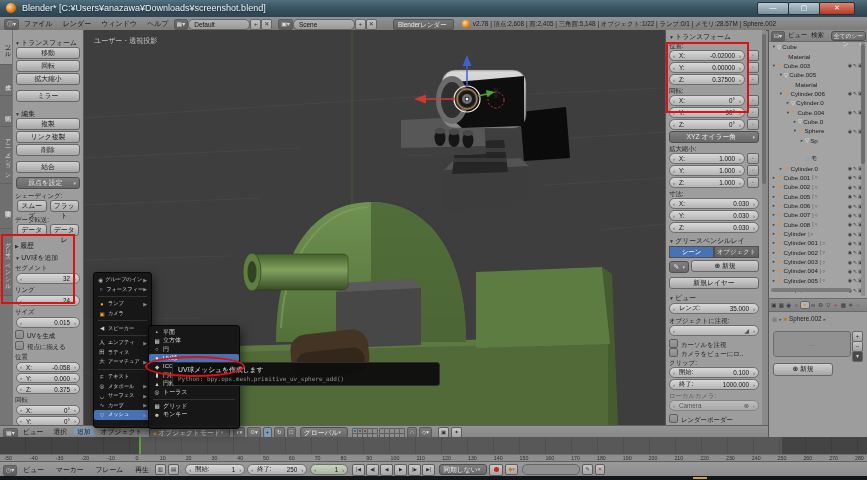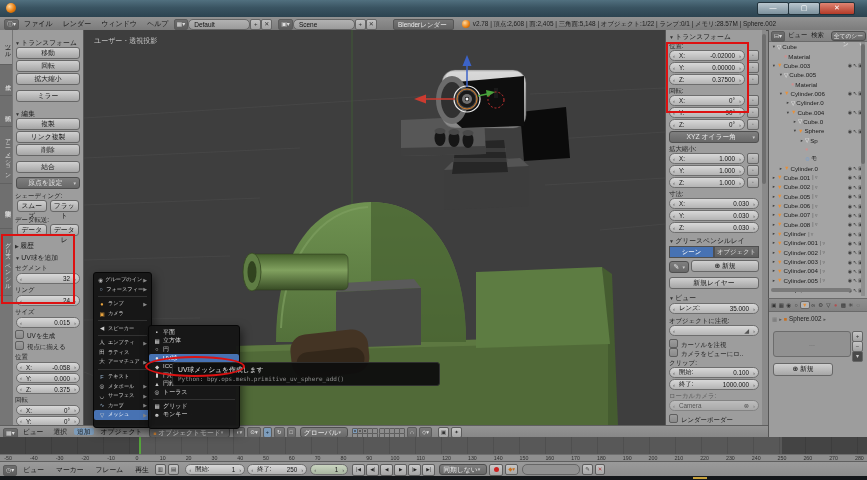--- a/index.html
+++ b/index.html
@@ -157,20 +157,21 @@
   #bottomstrip{left:0;top:476px;width:867px;height:4px;background:#14171a;}
   #bottomdot{left:693px;top:477px;width:14px;height:2px;background:#c8a23c;}
 </style>
 </head>
 <body>
 
 <div id="page">
 
   <div class="abs" id="titlebar">
     <div class="logo"></div>
+    <div id="title-text">Blender* [C:¥Users¥anazawa¥Downloads¥screenshot.blend]</div>
     <div class="winbtn" id="btn-min">—</div>
     <div class="winbtn" id="btn-max">▢</div>
     <div class="winbtn" id="btn-close">✕</div>
   </div>
 
   <div class="abs" id="infobar">
     <div class="mini-dd" style="margin-left:4px;">ⓘ▾</div>
     <span id="infobar-menus"><span class="hmenu">ファイル</span><span class="hmenu">レンダー</span><span class="hmenu">ウィンドウ</span><span class="hmenu">ヘルプ</span></span>
     <div class="mini-dd">▦▾</div>
     <div class="db-field" style="width:50px;">Default</div>

